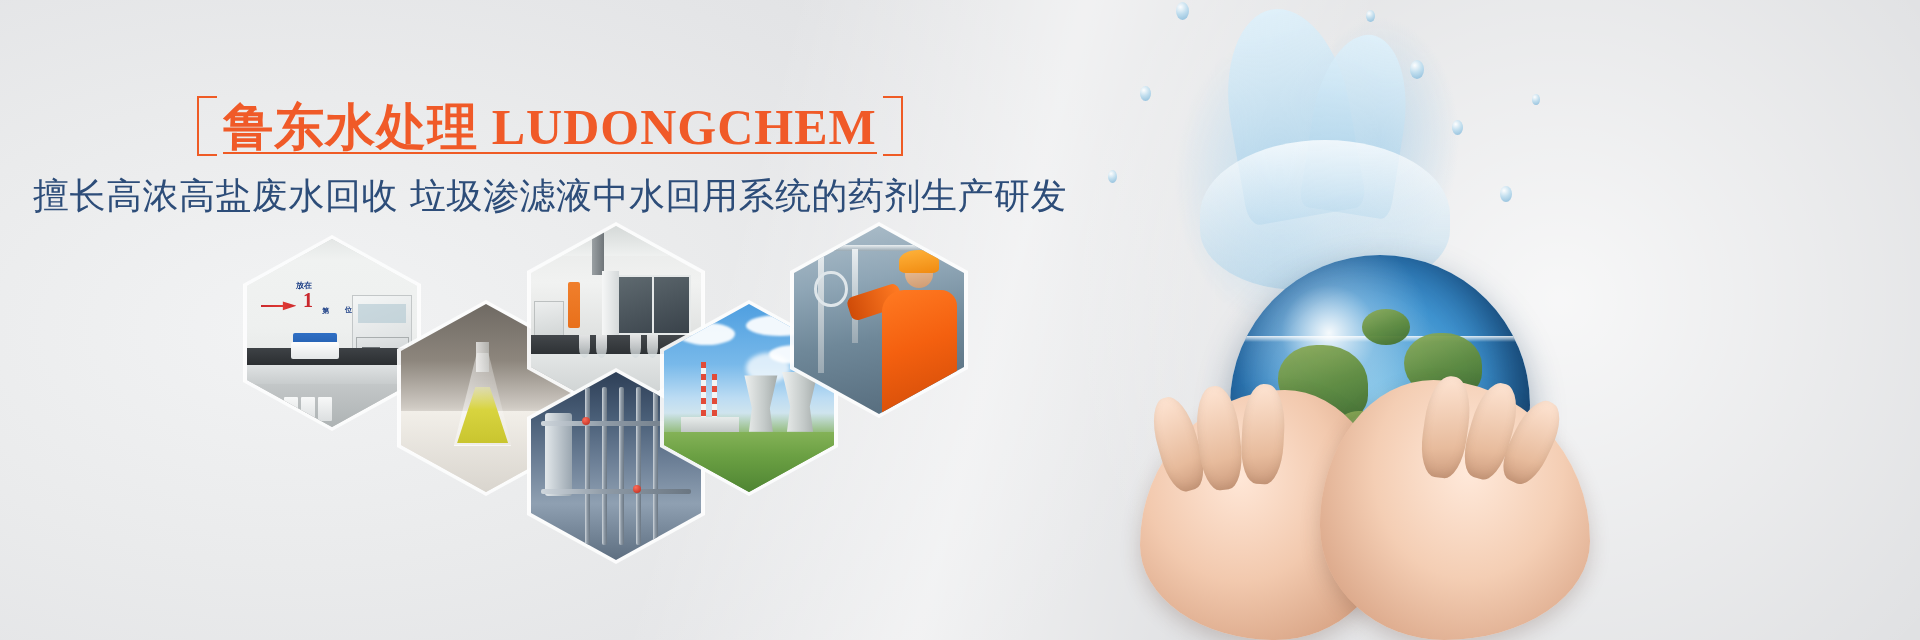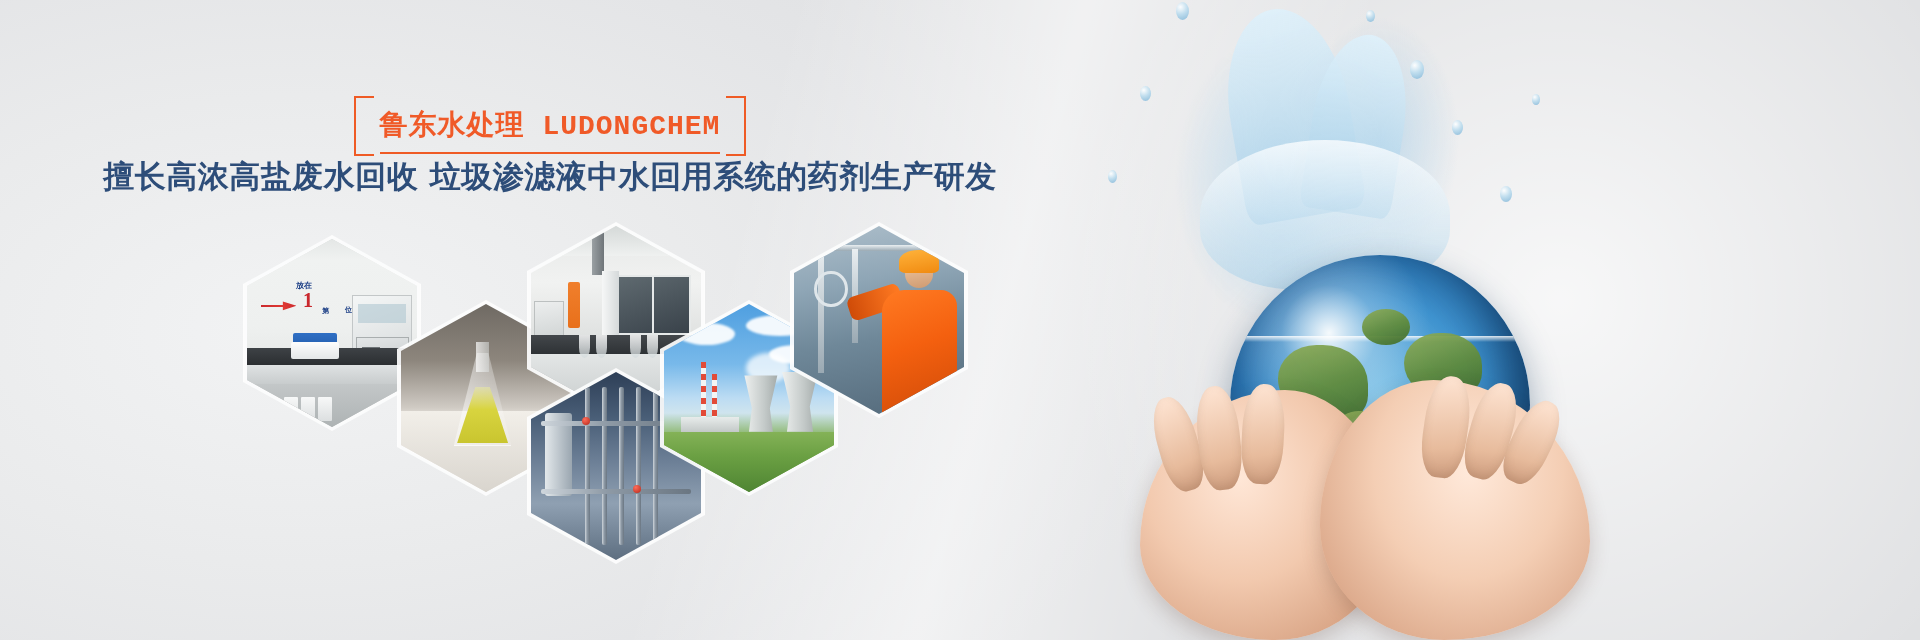--- a/index.html
+++ b/index.html
@@ -25,30 +25,31 @@
 
   
   #headline{position:absolute;left:0;top:96px;width:1100px;text-align:center;}
   .title-wrap{position:relative;display:inline-block;padding:6px 26px 4px 26px;}
   .title-wrap .brk{position:absolute;width:18px;height:30px;border-color:#ef5b25;}
   .title-wrap .brk.tl{left:0;top:0;border-left:2px solid #ef5b25;border-top:2px solid #ef5b25;}
   .title-wrap .brk.tr{right:0;top:0;border-right:2px solid #ef5b25;border-top:2px solid #ef5b25;}
   .title-wrap .brk.bl{left:0;bottom:0;border-left:2px solid #ef5b25;border-bottom:2px solid #ef5b25;}
   .title-wrap .brk.br{right:0;bottom:0;border-right:2px solid #ef5b25;border-bottom:2px solid #ef5b25;}
   #main-title{
-    font-family:Liberation Mono, monospace;
-    font-size:28px;font-weight:700;color:#f05a28;letter-spacing:1px;
+    font-family:Liberation Serif, serif;
+    font-size:50px;font-weight:700;color:#f05a28;letter-spacing:1px;
     line-height:50px;white-space:nowrap;
   }
   #title-rule{
     position:absolute;left:26px;right:26px;bottom:2px;height:2px;background:#ef5b25;
   }
   #subtitle{
+    margin-top:16px;
     font-family:"DejaVu Sans","Liberation Sans",sans-serif;
-    font-size:31px;font-weight:700;color:#2d4d79;letter-spacing:.5px;
+    font-size:36px;font-weight:400;color:#2d4d79;letter-spacing:.5px;
     white-space:nowrap;
   }
 
   
   #hexes{position:absolute;left:0;top:0;width:1060px;height:640px;}
   .hex{
     position:absolute;
     -webkit-clip-path:polygon(50% 0%,100% 25%,100% 75%,50% 100%,0% 75%,0% 25%);
     clip-path:polygon(50% 0%,100% 25%,100% 75%,50% 100%,0% 75%,0% 25%);
     overflow:hidden;

